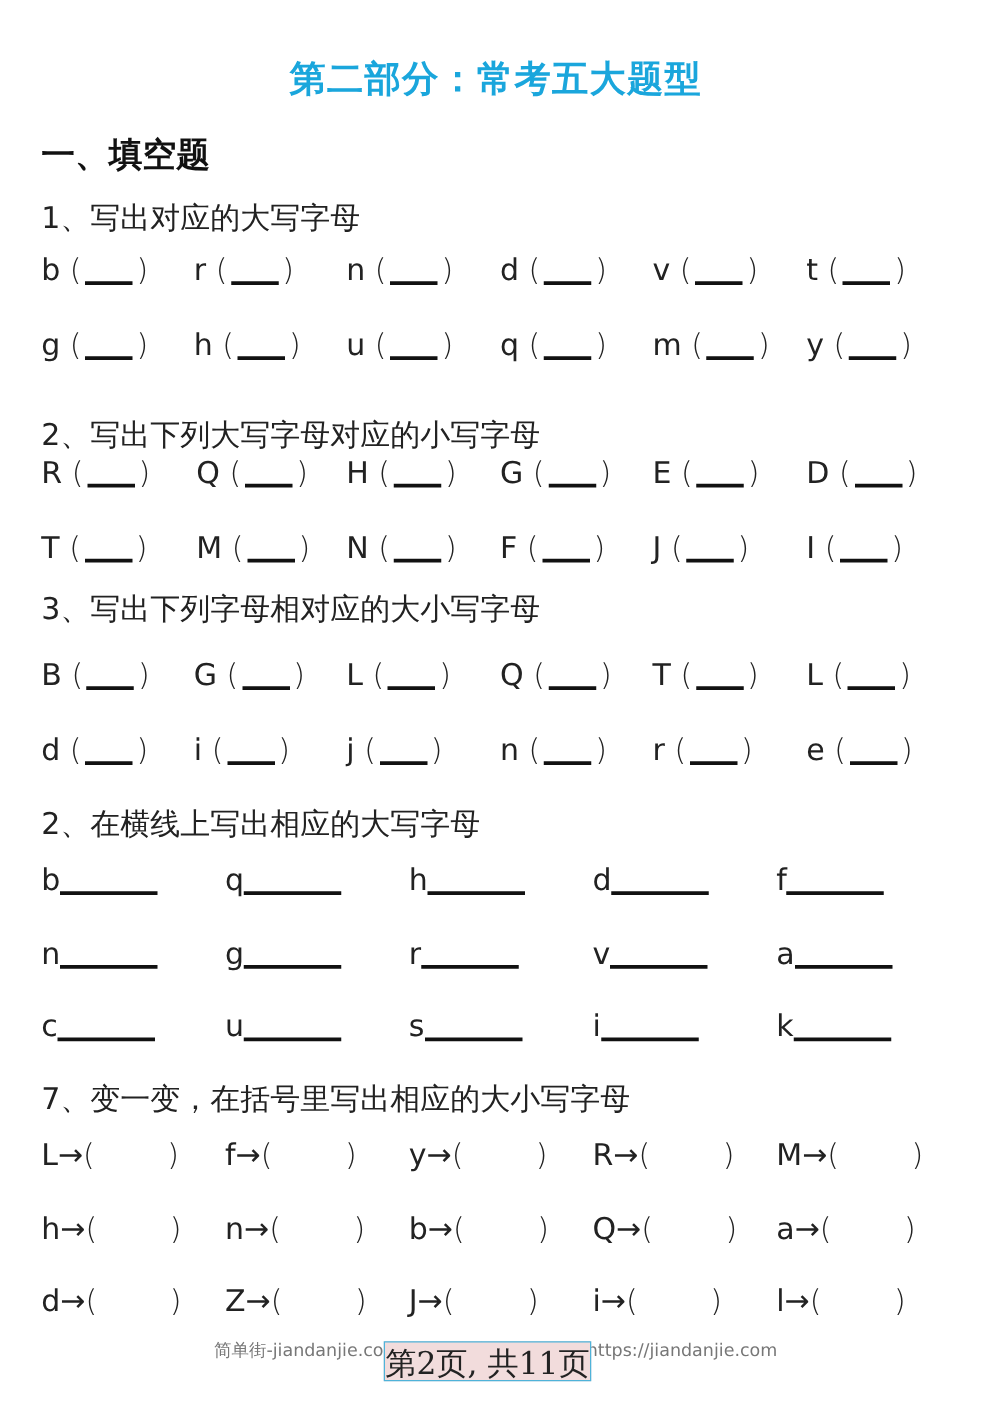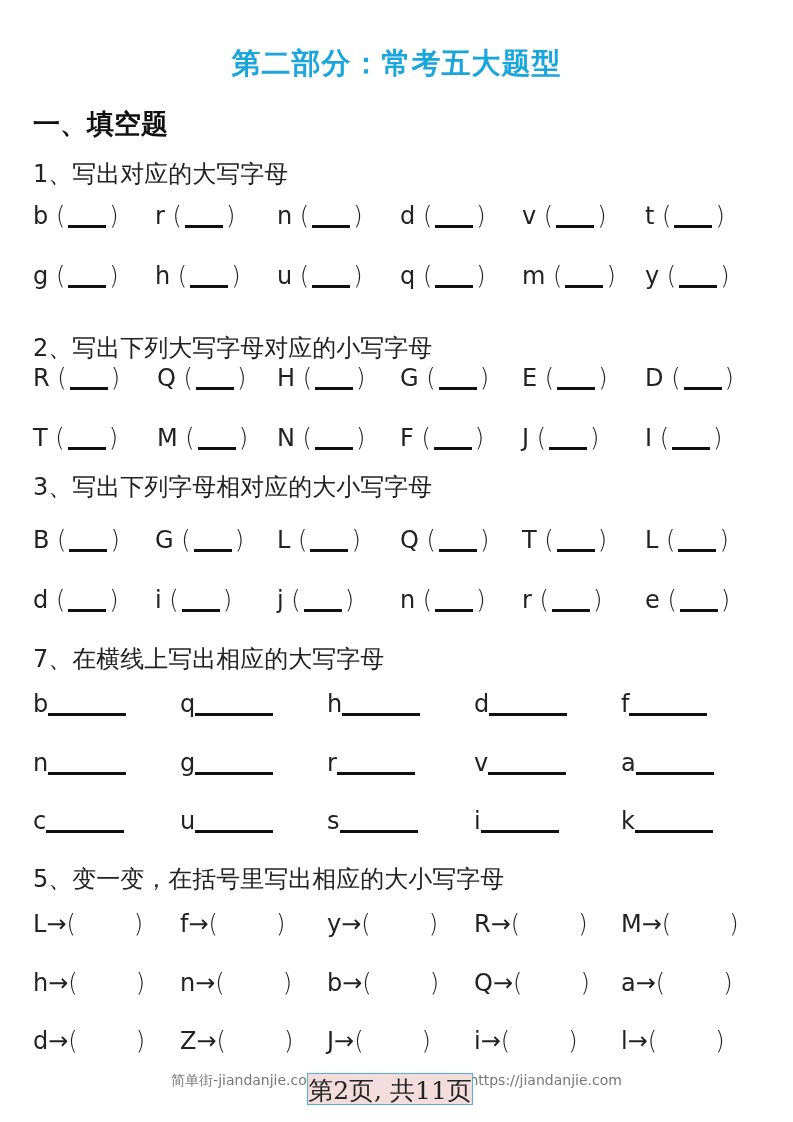--- a/index.html
+++ b/index.html
@@ -308,21 +308,21 @@
     </div>
     <div class="cell" style="top: 586px; left: 645px;">
       <span class="letter">e</span>
       <span>&nbsp;</span>
       <span class="paren">(</span>
       <span class="blank"></span>
       <span class="paren">)</span>
     </div>
   </div>
 
-<div class="q-title" style="top:643px">7、在横线上写出相应的大写字母</div>
+<div class="q-title" style="top:643px">2、在横线上写出相应的大写字母</div>
 <div id="q3">
     <div class="cell" style="top: 690px; left: 33px;">
       <span class="letter">b</span>
       <span class="line"></span>
     </div>
     <div class="cell" style="top: 690px; left: 180px;">
       <span class="letter">q</span>
       <span class="line"></span>
     </div>
     <div class="cell" style="top: 690px; left: 327px;">
@@ -372,21 +372,21 @@
     <div class="cell" style="top: 807px; left: 474px;">
       <span class="letter">i</span>
       <span class="line"></span>
     </div>
     <div class="cell" style="top: 807px; left: 621px;">
       <span class="letter">k</span>
       <span class="line"></span>
     </div>
   </div>
 
-<div class="q-title" style="top:863px">5、变一变，在括号里写出相应的大小写字母</div>
+<div class="q-title" style="top:863px">7、变一变，在括号里写出相应的大小写字母</div>
 <div id="q4">
     <div class="cell" style="top: 910px; left: 33px;">
       <span class="letter">L</span>
       <span class="arrow">→</span>
       <span class="paren">(</span>
       <span class="gap"></span>
       <span class="paren">)</span>
     </div>
     <div class="cell" style="top: 910px; left: 180px;">
       <span class="letter">f</span>

